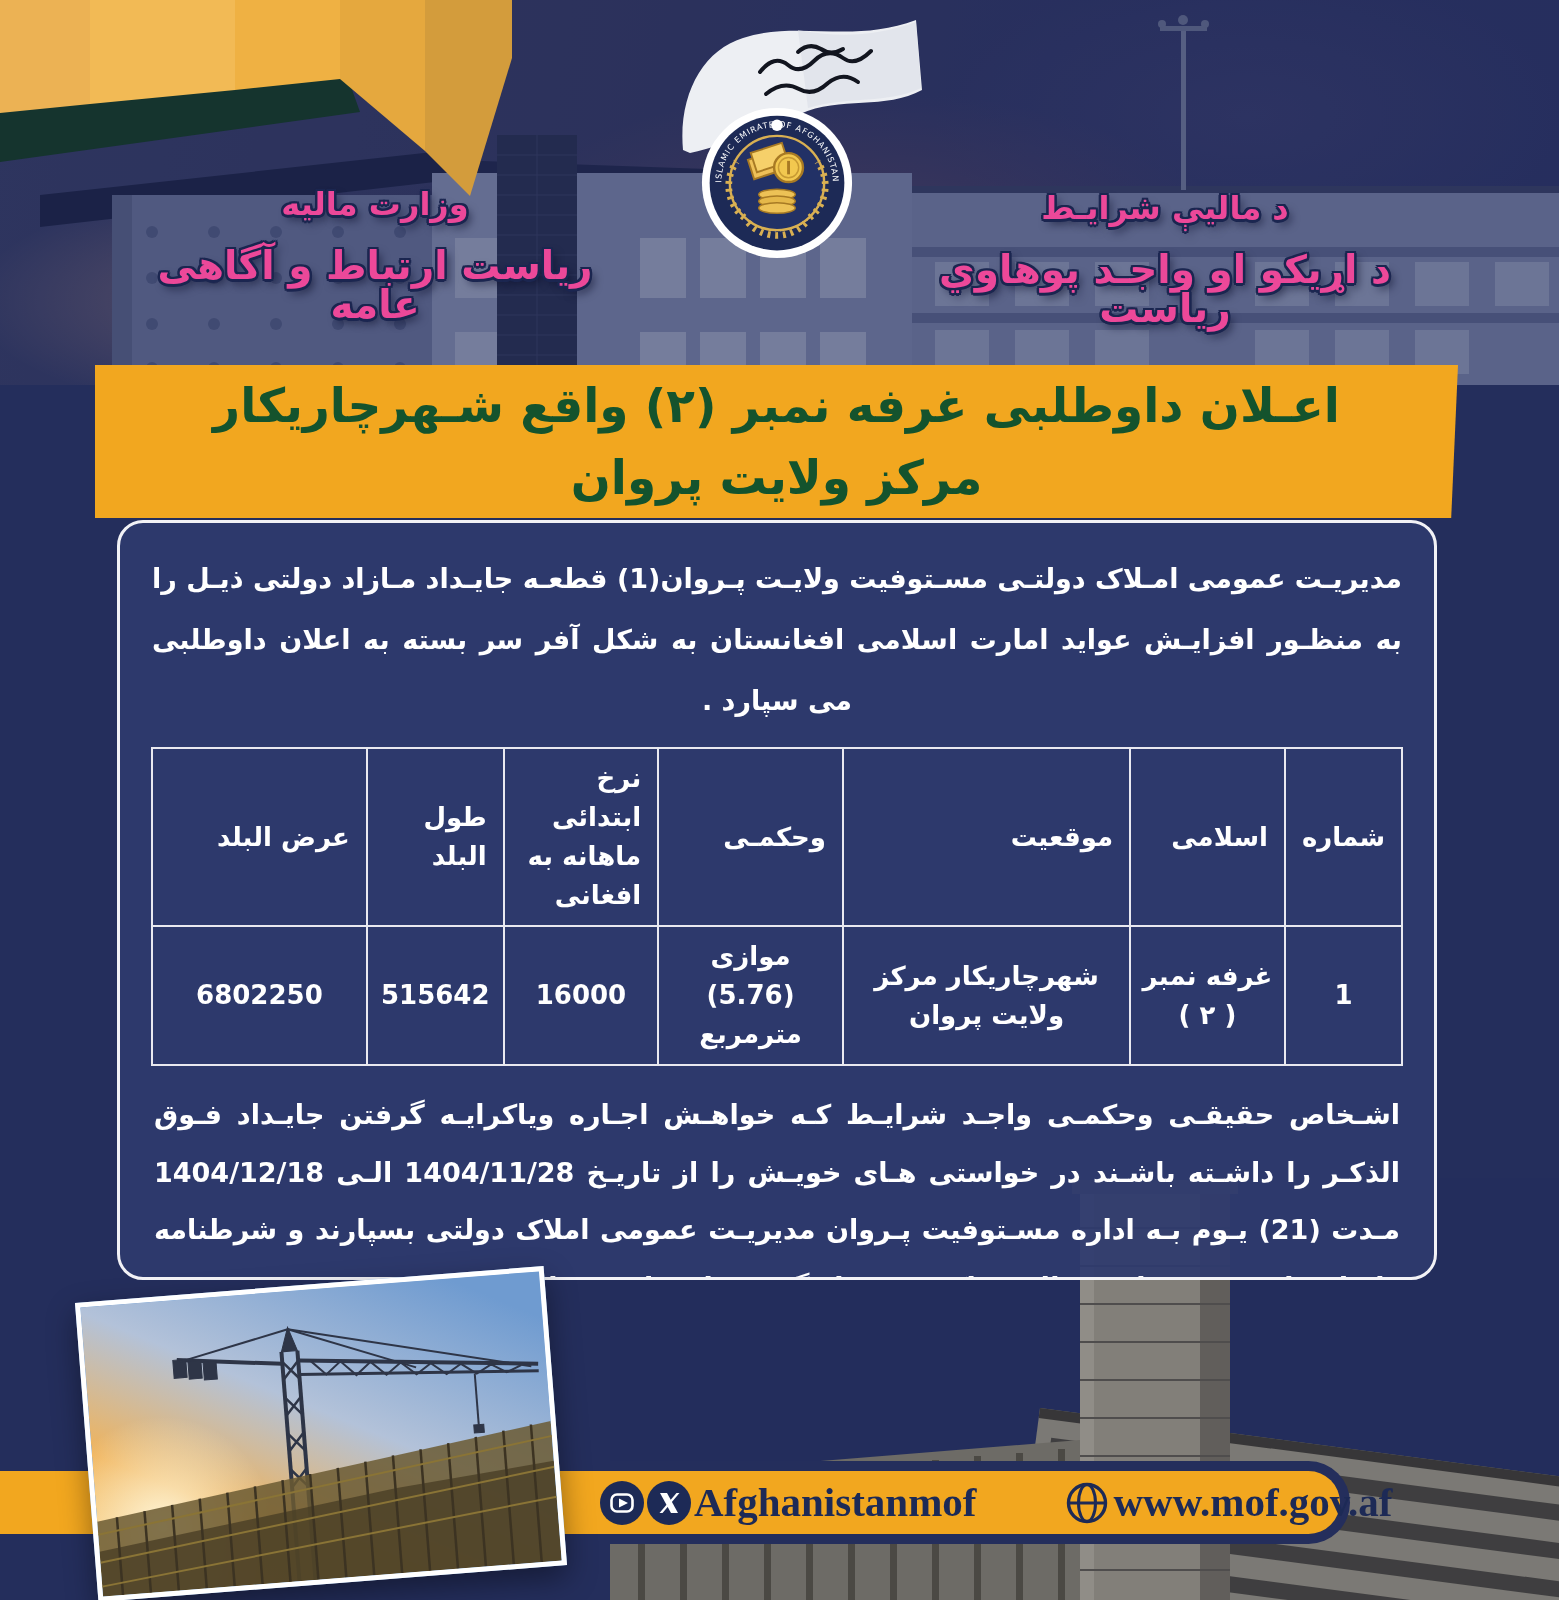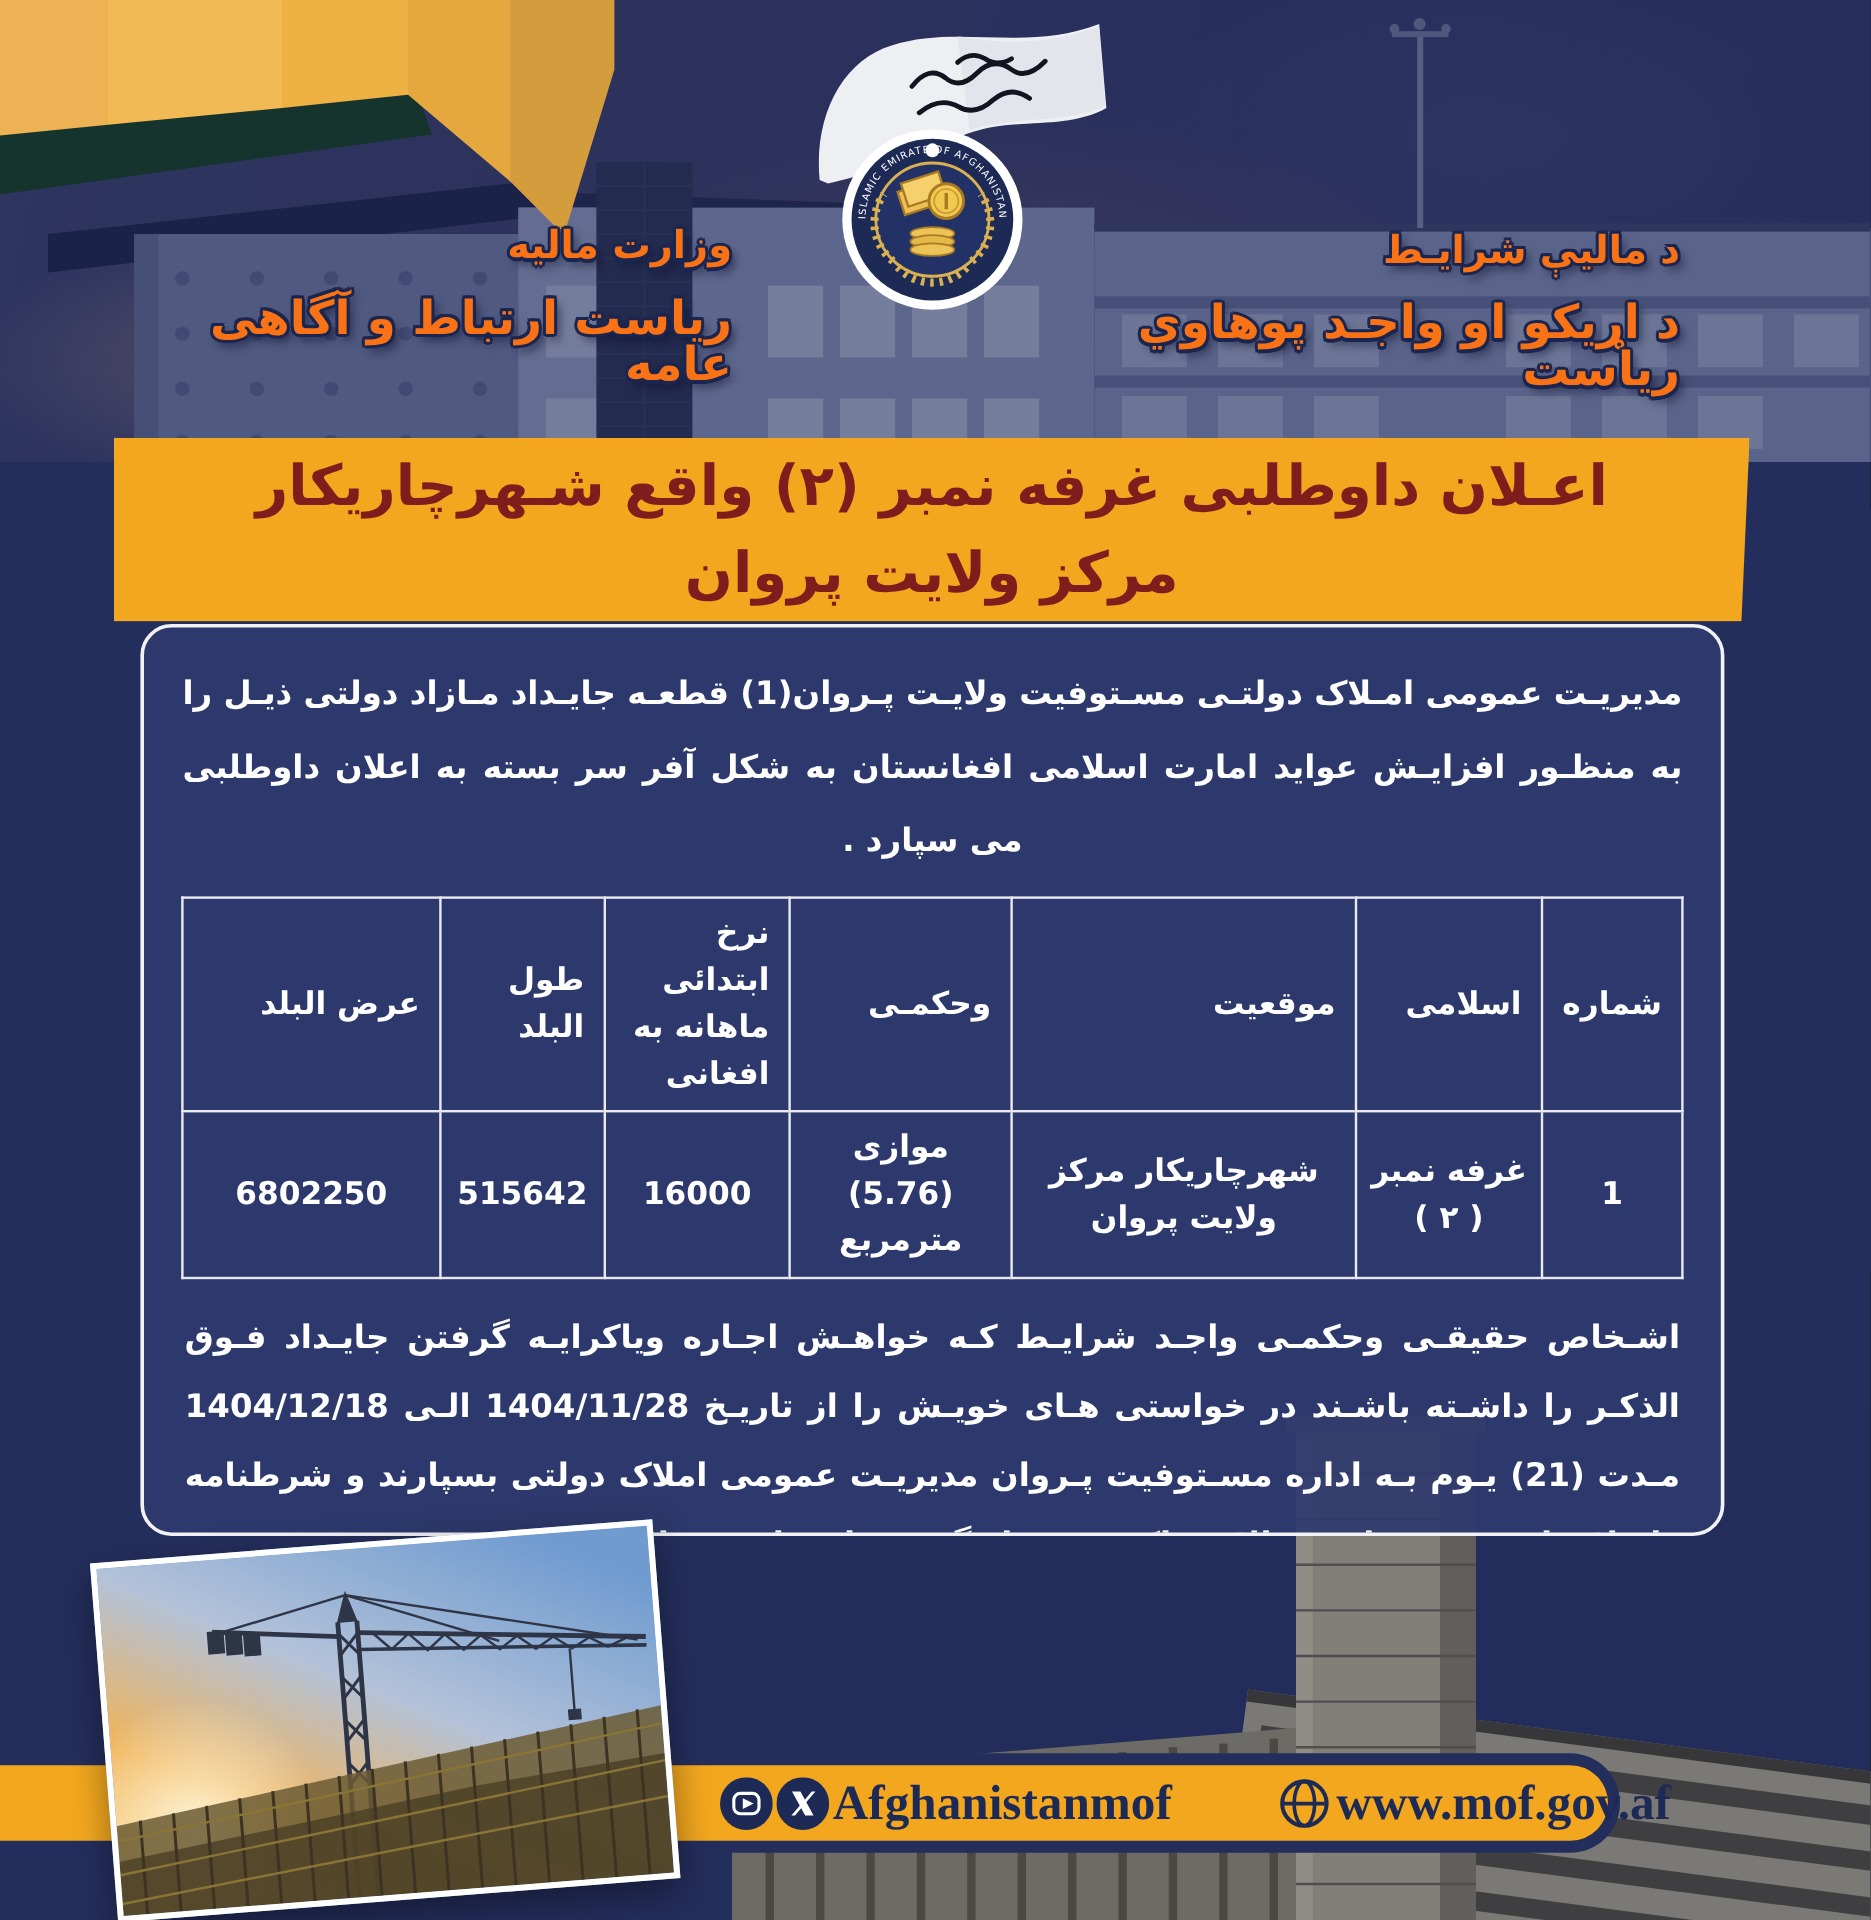--- a/index.html
+++ b/index.html
@@ -16,35 +16,35 @@
       radial-gradient(ellipse 520px 200px at 55% 60%, rgba(120,78,92,.55), transparent 70%),
       radial-gradient(ellipse 420px 200px at 80% 30%, rgba(70,70,120,.45), transparent 75%),
       linear-gradient(100deg,#3a4068 0%,#373a62 35%,#2e3566 65%,#2a3367 100%);
   }
   .hdr-photo{position:absolute;left:0;top:0;width:1559px;height:385px;}
   .hdr-overlay{position:absolute;left:0;top:0;width:100%;height:385px;background:rgba(33,42,86,.50);}
   .gold-corner{position:absolute;left:0;top:0;width:540px;height:220px;}
   .flag{position:absolute;left:648px;top:0;width:290px;height:172px;}
   .logo{position:absolute;left:700px;top:106px;width:154px;height:154px;}
   .hdr-text{
-    position:absolute;text-align:right;direction:rtl;color:#f97316;font-weight:bold;
+    position:absolute;text-align:center;direction:rtl;color:#ec4899;font-weight:bold;
     text-shadow:-2.5px 0 #1b2650,2.5px 0 #1b2650,0 -2.5px #1b2650,0 3px #1b2650,
       -2px -2px #1b2650,2px 2px #1b2650,-2px 2px #1b2650,2px -2px #1b2650,4px 5px 8px rgba(8,12,38,.6);
   }
   .hdr-text .l1{font-size:32px;line-height:1.0;}
   .hdr-text .l2{font-size:39px;margin-top:26px;line-height:1.0;}
   .hdr-text-left{left:140px;top:188px;width:470px;}
   .hdr-text-right{left:930px;top:192px;width:470px;}
   
   .title-band{
     position:absolute;left:95px;top:365px;width:1363px;height:153px;background:#F2A71F;
     clip-path:polygon(0 0,100% 0,99.5% 100%,0 100%);
     display:flex;flex-direction:column;justify-content:center;align-items:center;z-index:4;
   }
-  .title-line{direction:rtl;color:#7f1d1d;font-weight:bold;font-size:47px;line-height:1.52;white-space:nowrap;}
+  .title-line{direction:rtl;color:#14532d;font-weight:bold;font-size:47px;line-height:1.52;white-space:nowrap;}
   
   .content-box{
     position:absolute;left:117px;top:520px;width:1320px;height:760px;
     background:rgba(46,58,110,.93);border:3px solid #f2f2f6;border-radius:26px;
     padding:22px 26px 0;direction:rtl;z-index:3;overflow:hidden;
   }
   .intro{
     margin:4px 6px 0;color:#fff;font-weight:bold;font-size:27px;line-height:2.25;
     text-align:justify;text-align-last:center;
   }

